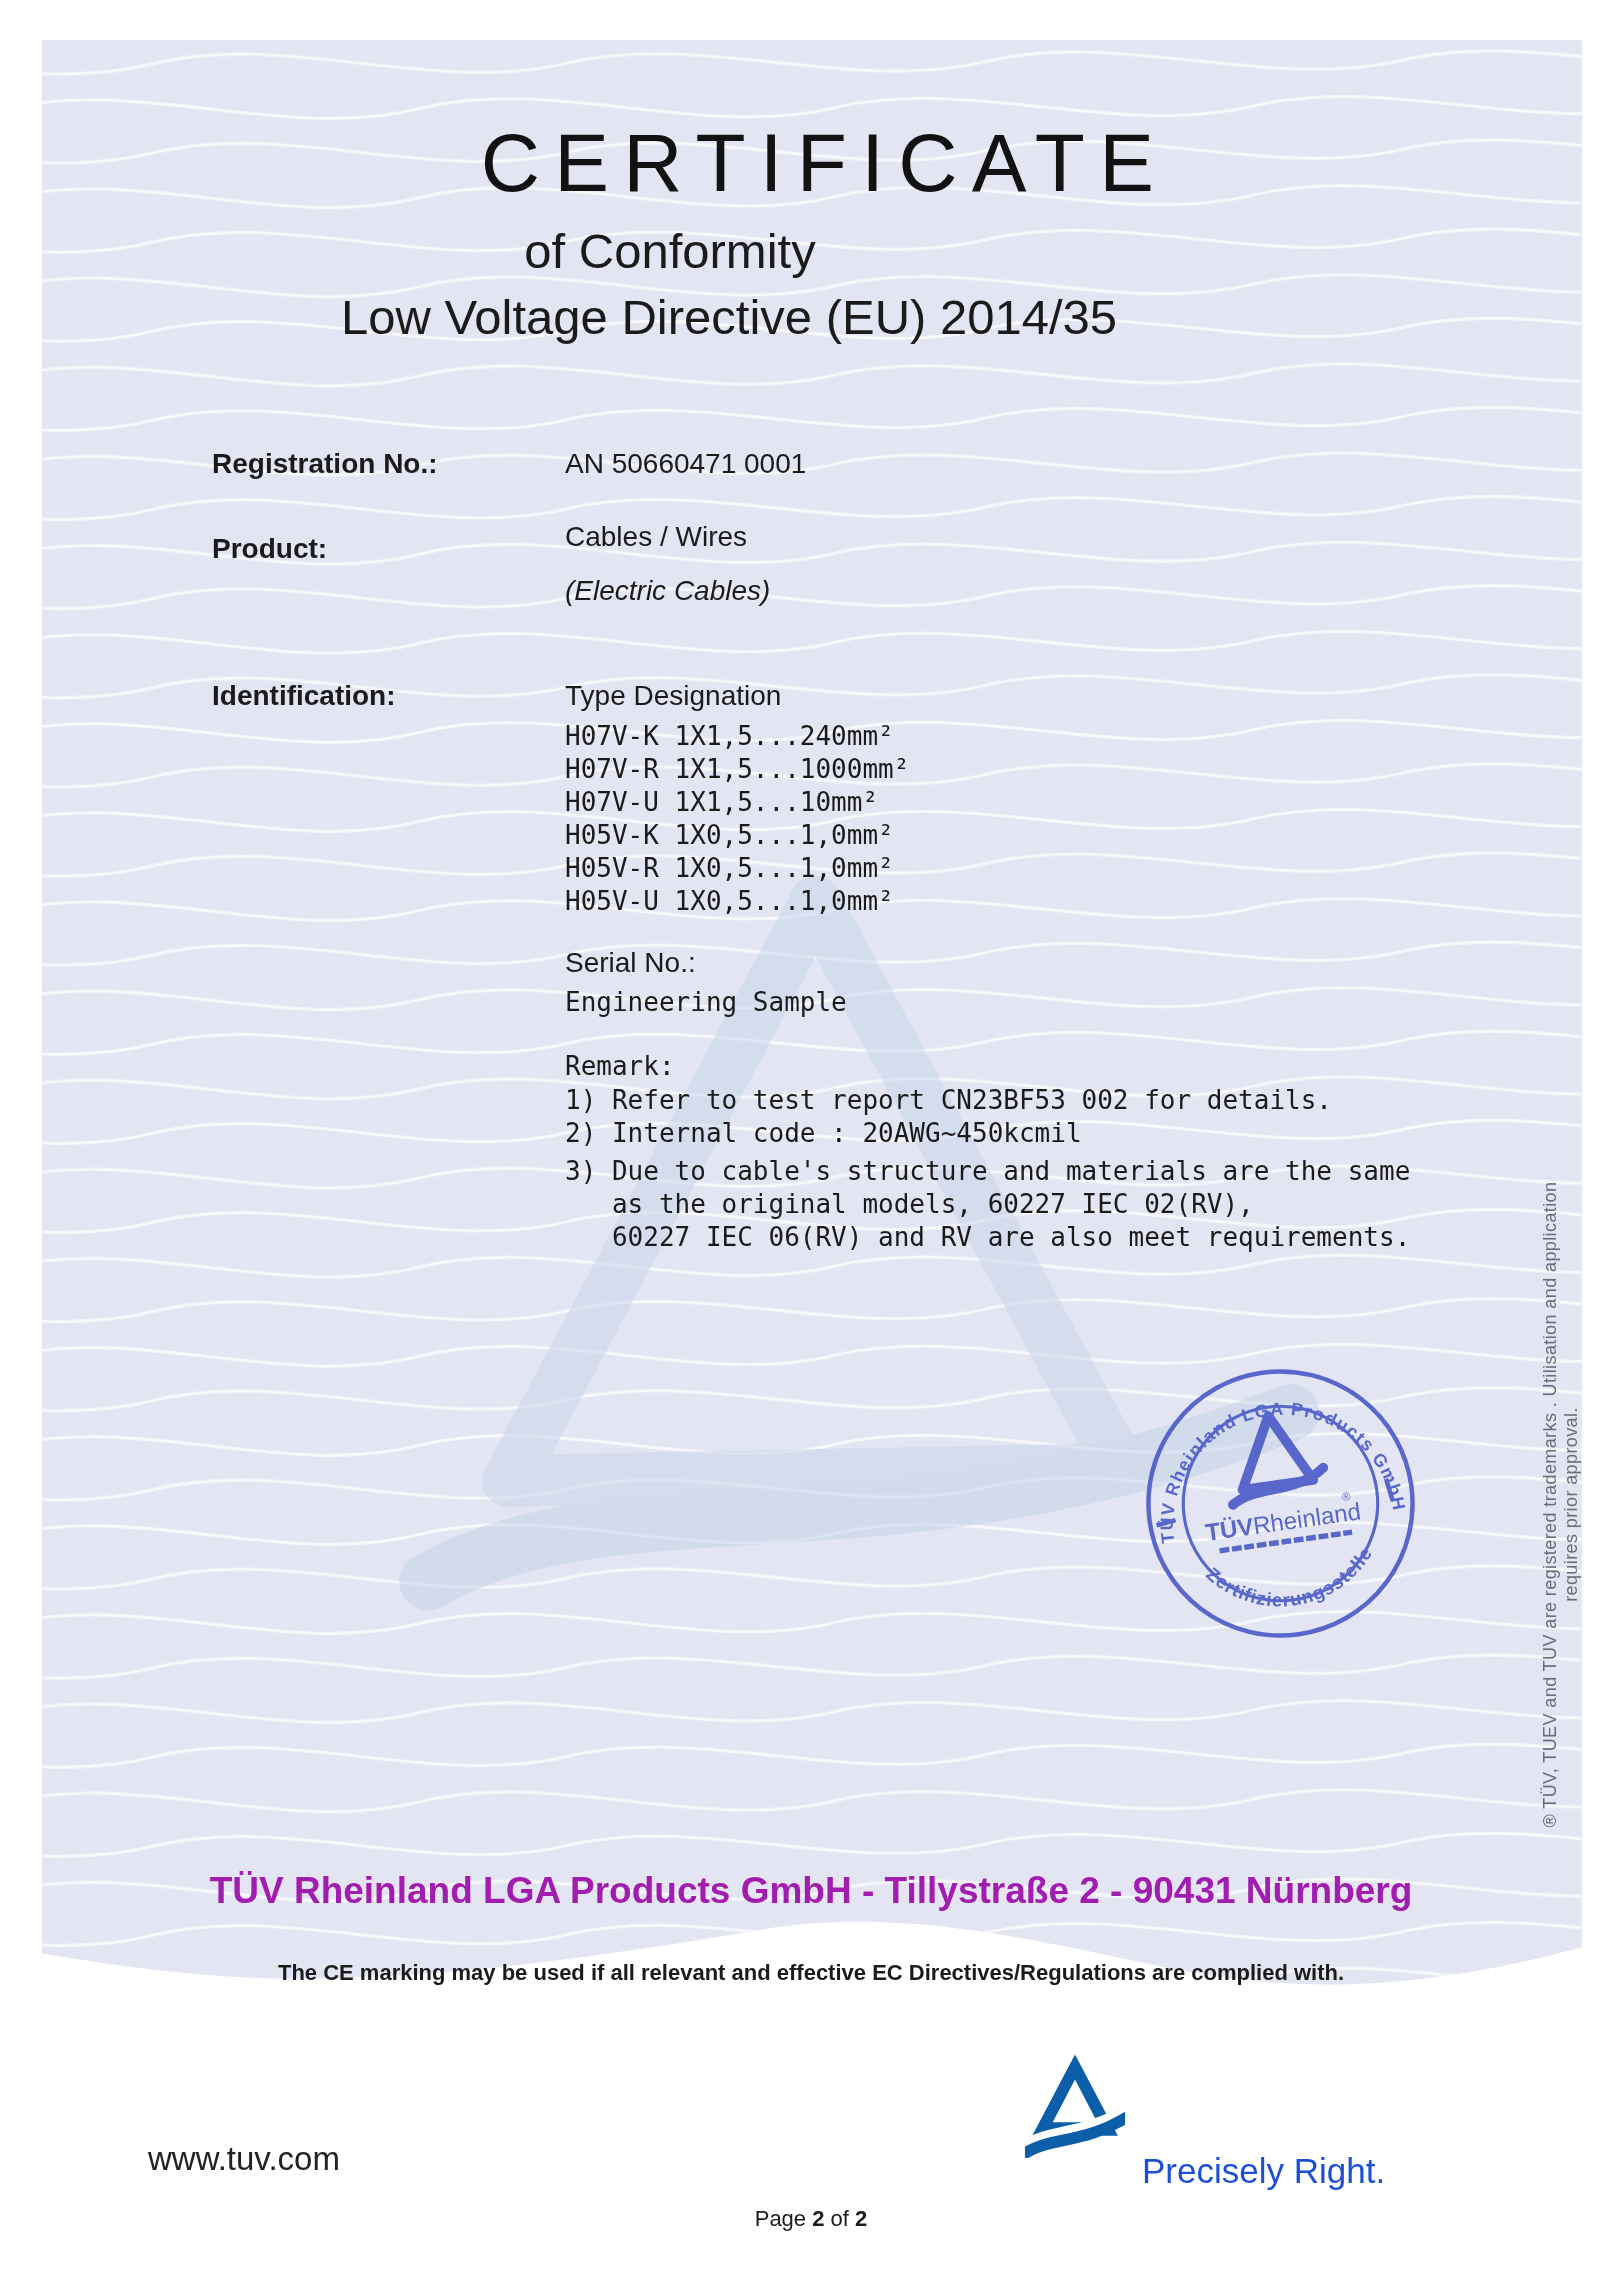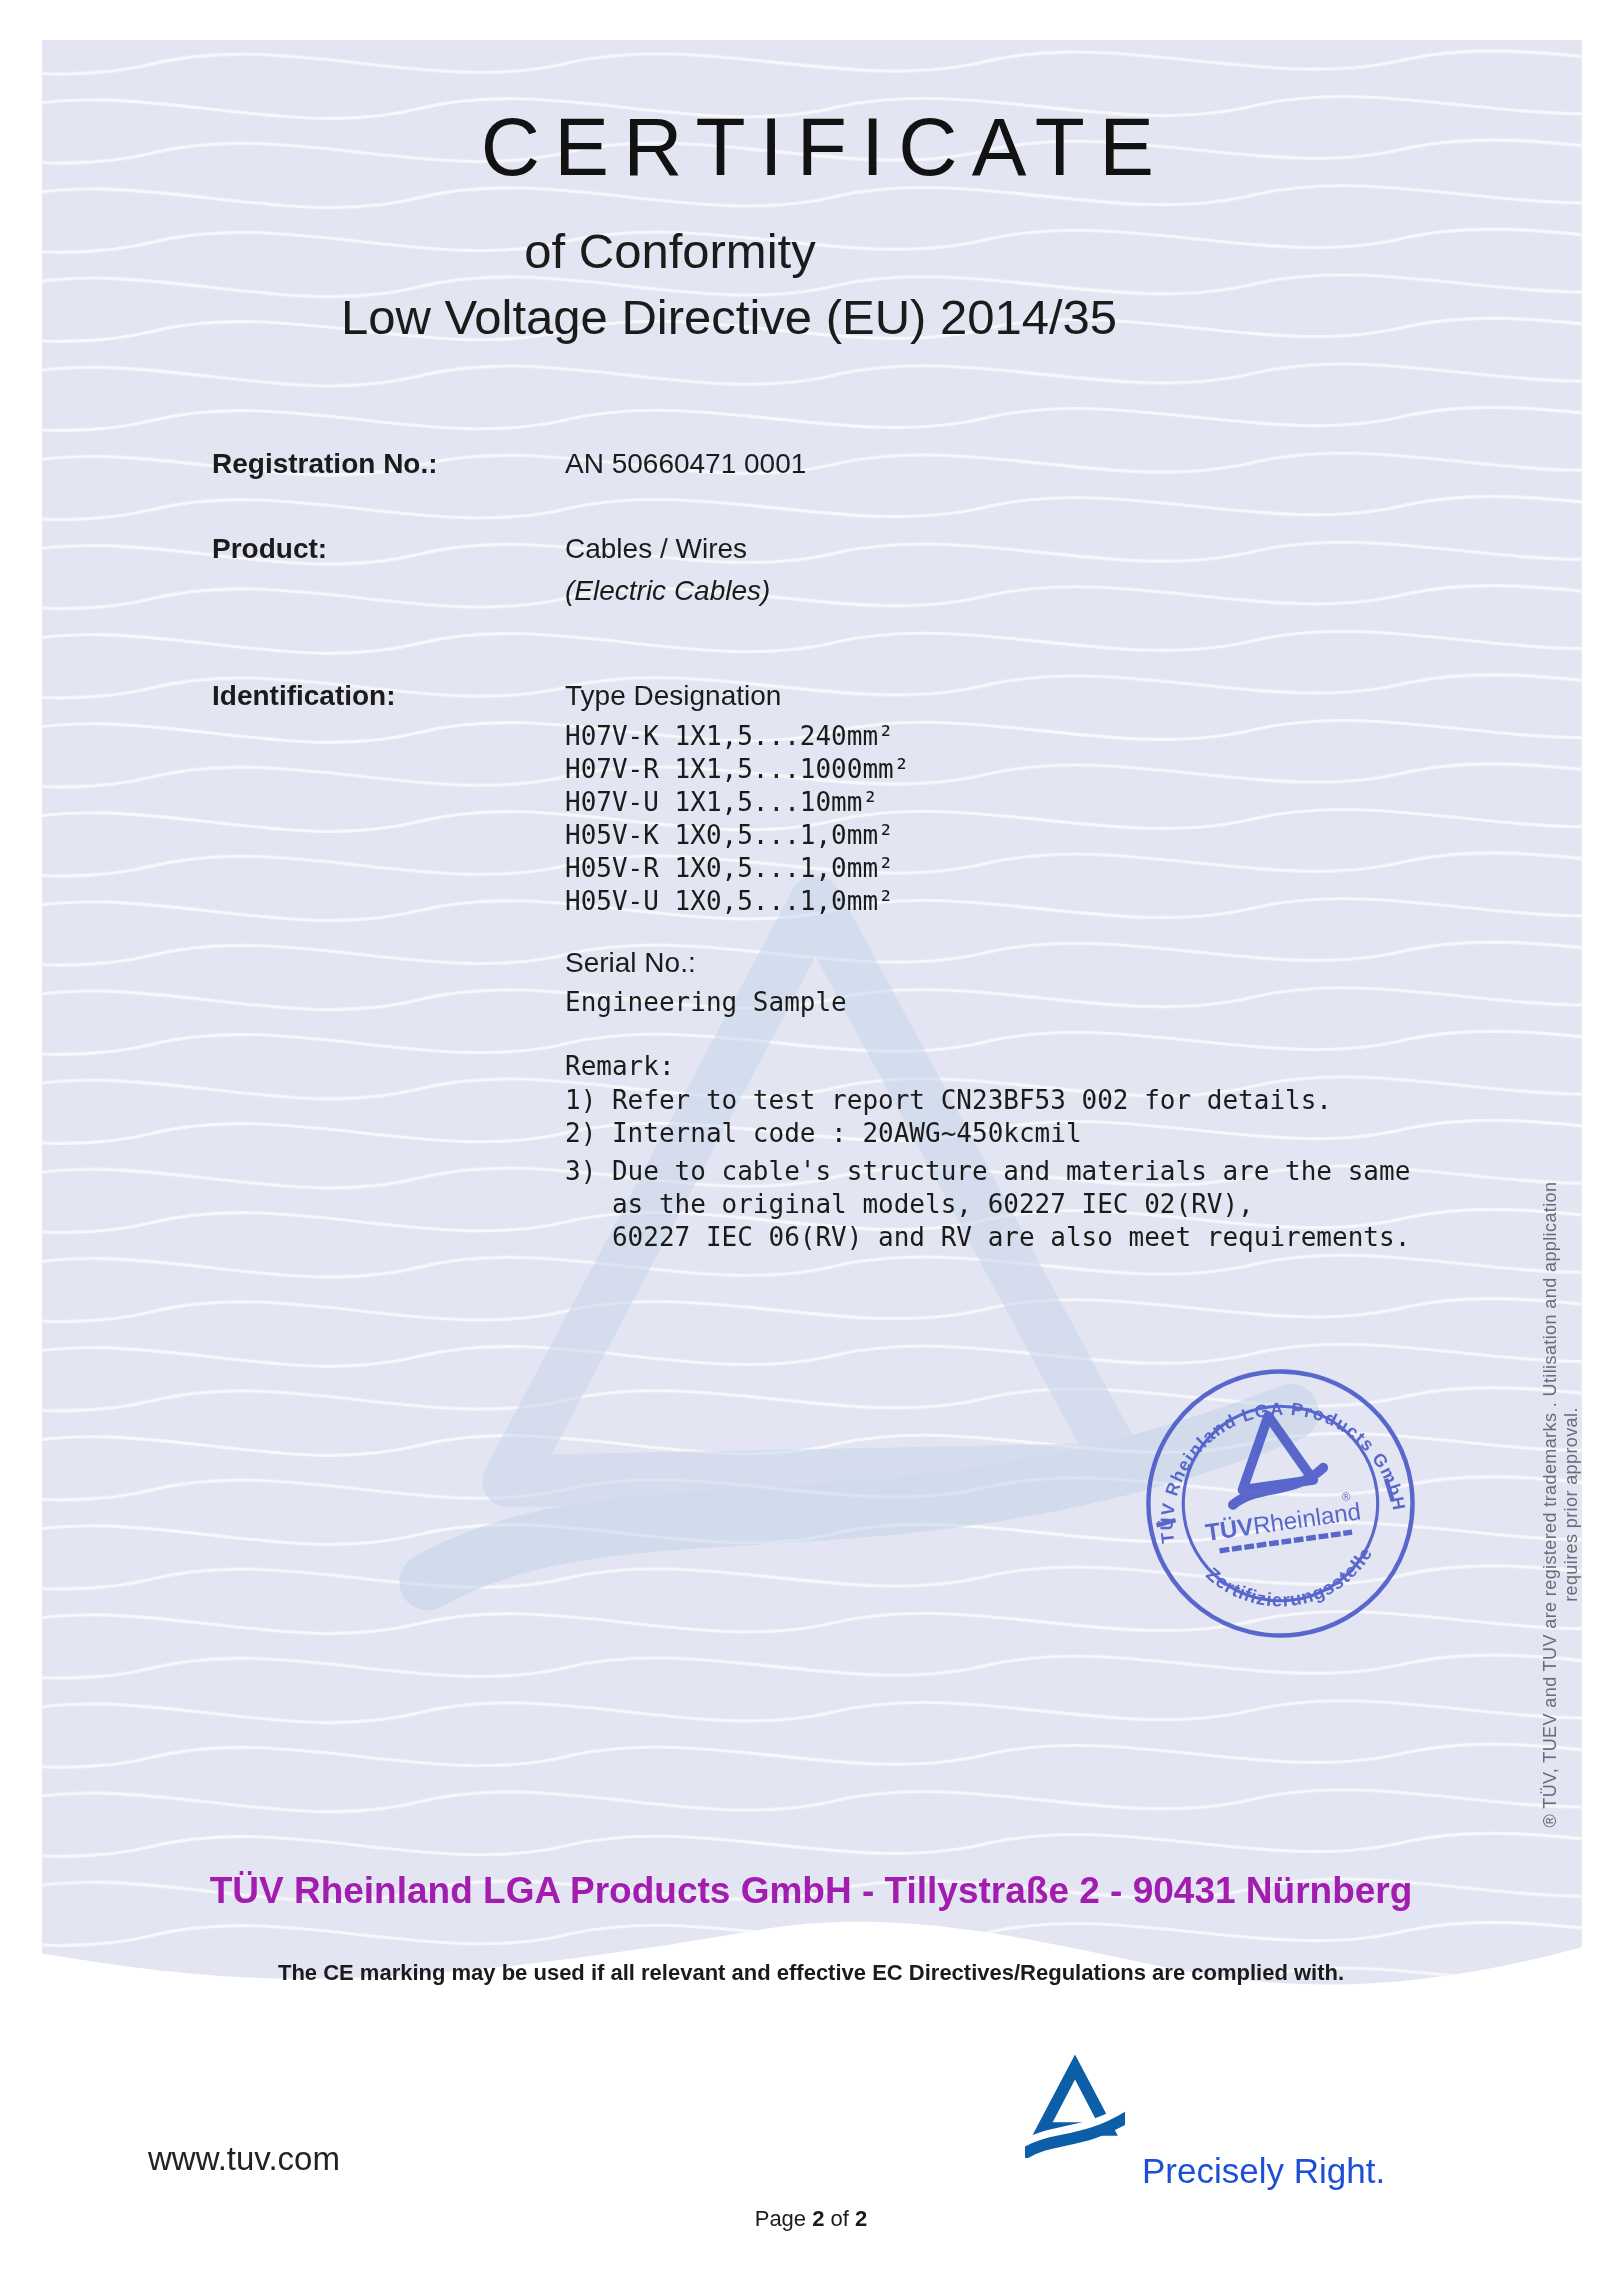--- a/index.html
+++ b/index.html
@@ -1,21 +1,21 @@
 <!DOCTYPE html>
 <html style="font-size:14.3px"><head>
 <meta charset="utf-8">
 <style>
   html,body{margin:0;padding:0;background:#fff;}
   .page{position:relative;width:1622px;height:2293px;background:#ffffff;overflow:hidden;
         font-family:"Liberation Sans",sans-serif;color:#1b1b1b;}
   .abs{position:absolute;}
   .bg{position:absolute;left:0;top:0;}
   
-  .title{left:0;top:100px;width:1622px;text-align:center;font-size:82px;font-weight:400;
+  .title{left:0;top:116px;width:1622px;text-align:center;font-size:82px;font-weight:400;
          letter-spacing:14.3px;padding-left:27px;box-sizing:border-box;color:#121212;}
   .subtitle{left:0;top:223px;width:1340px;text-align:center;font-size:49px;font-weight:400;}
   .directive{left:0;top:289px;width:1458px;text-align:center;font-size:49px;font-weight:400;}
   
   .flabel{left:212px;font-size:28px;font-weight:700;}
   .fvalue{left:565px;font-size:28px;font-weight:400;}
   .fnote{left:565px;font-size:28px;font-style:italic;}
   .mono{font-family:"DejaVu Sans Mono",monospace;font-size:26px;line-height:33px;white-space:pre;}
   .sansline{font-size:28px;}
   
@@ -110,21 +110,21 @@
   </svg>
 
   <div class="abs title">CERTIFICATE</div>
   <div class="abs subtitle">of Conformity</div>
   <div class="abs directive">Low Voltage Directive (EU) 2014/35</div>
 
   <div class="abs flabel" style="top:448px">Registration No.:</div>
   <div class="abs fvalue" style="top:448px">AN 50660471 0001</div>
 
   <div class="abs flabel" style="top:533px">Product:</div>
-  <div class="abs fvalue" style="top:533px">Cables / Wires</div>
+  <div class="abs fvalue" style="top:521px">Cables / Wires</div>
   <div class="abs fnote" style="top:575px">(Electric Cables)</div>
 
   <div class="abs flabel" style="top:680px">Identification:</div>
   <div class="abs fvalue" style="top:680px">Type Designation</div>
   <div class="abs fvalue mono" style="top:720px">H07V-K 1X1,5...240mm²</div>
   <div class="abs fvalue mono" style="top:753px">H07V-R 1X1,5...1000mm²</div>
   <div class="abs fvalue mono" style="top:786px">H07V-U 1X1,5...10mm²</div>
   <div class="abs fvalue mono" style="top:819px">H05V-K 1X0,5...1,0mm²</div>
   <div class="abs fvalue mono" style="top:852px">H05V-R 1X0,5...1,0mm²</div>
   <div class="abs fvalue mono" style="top:885px">H05V-U 1X0,5...1,0mm²</div>

